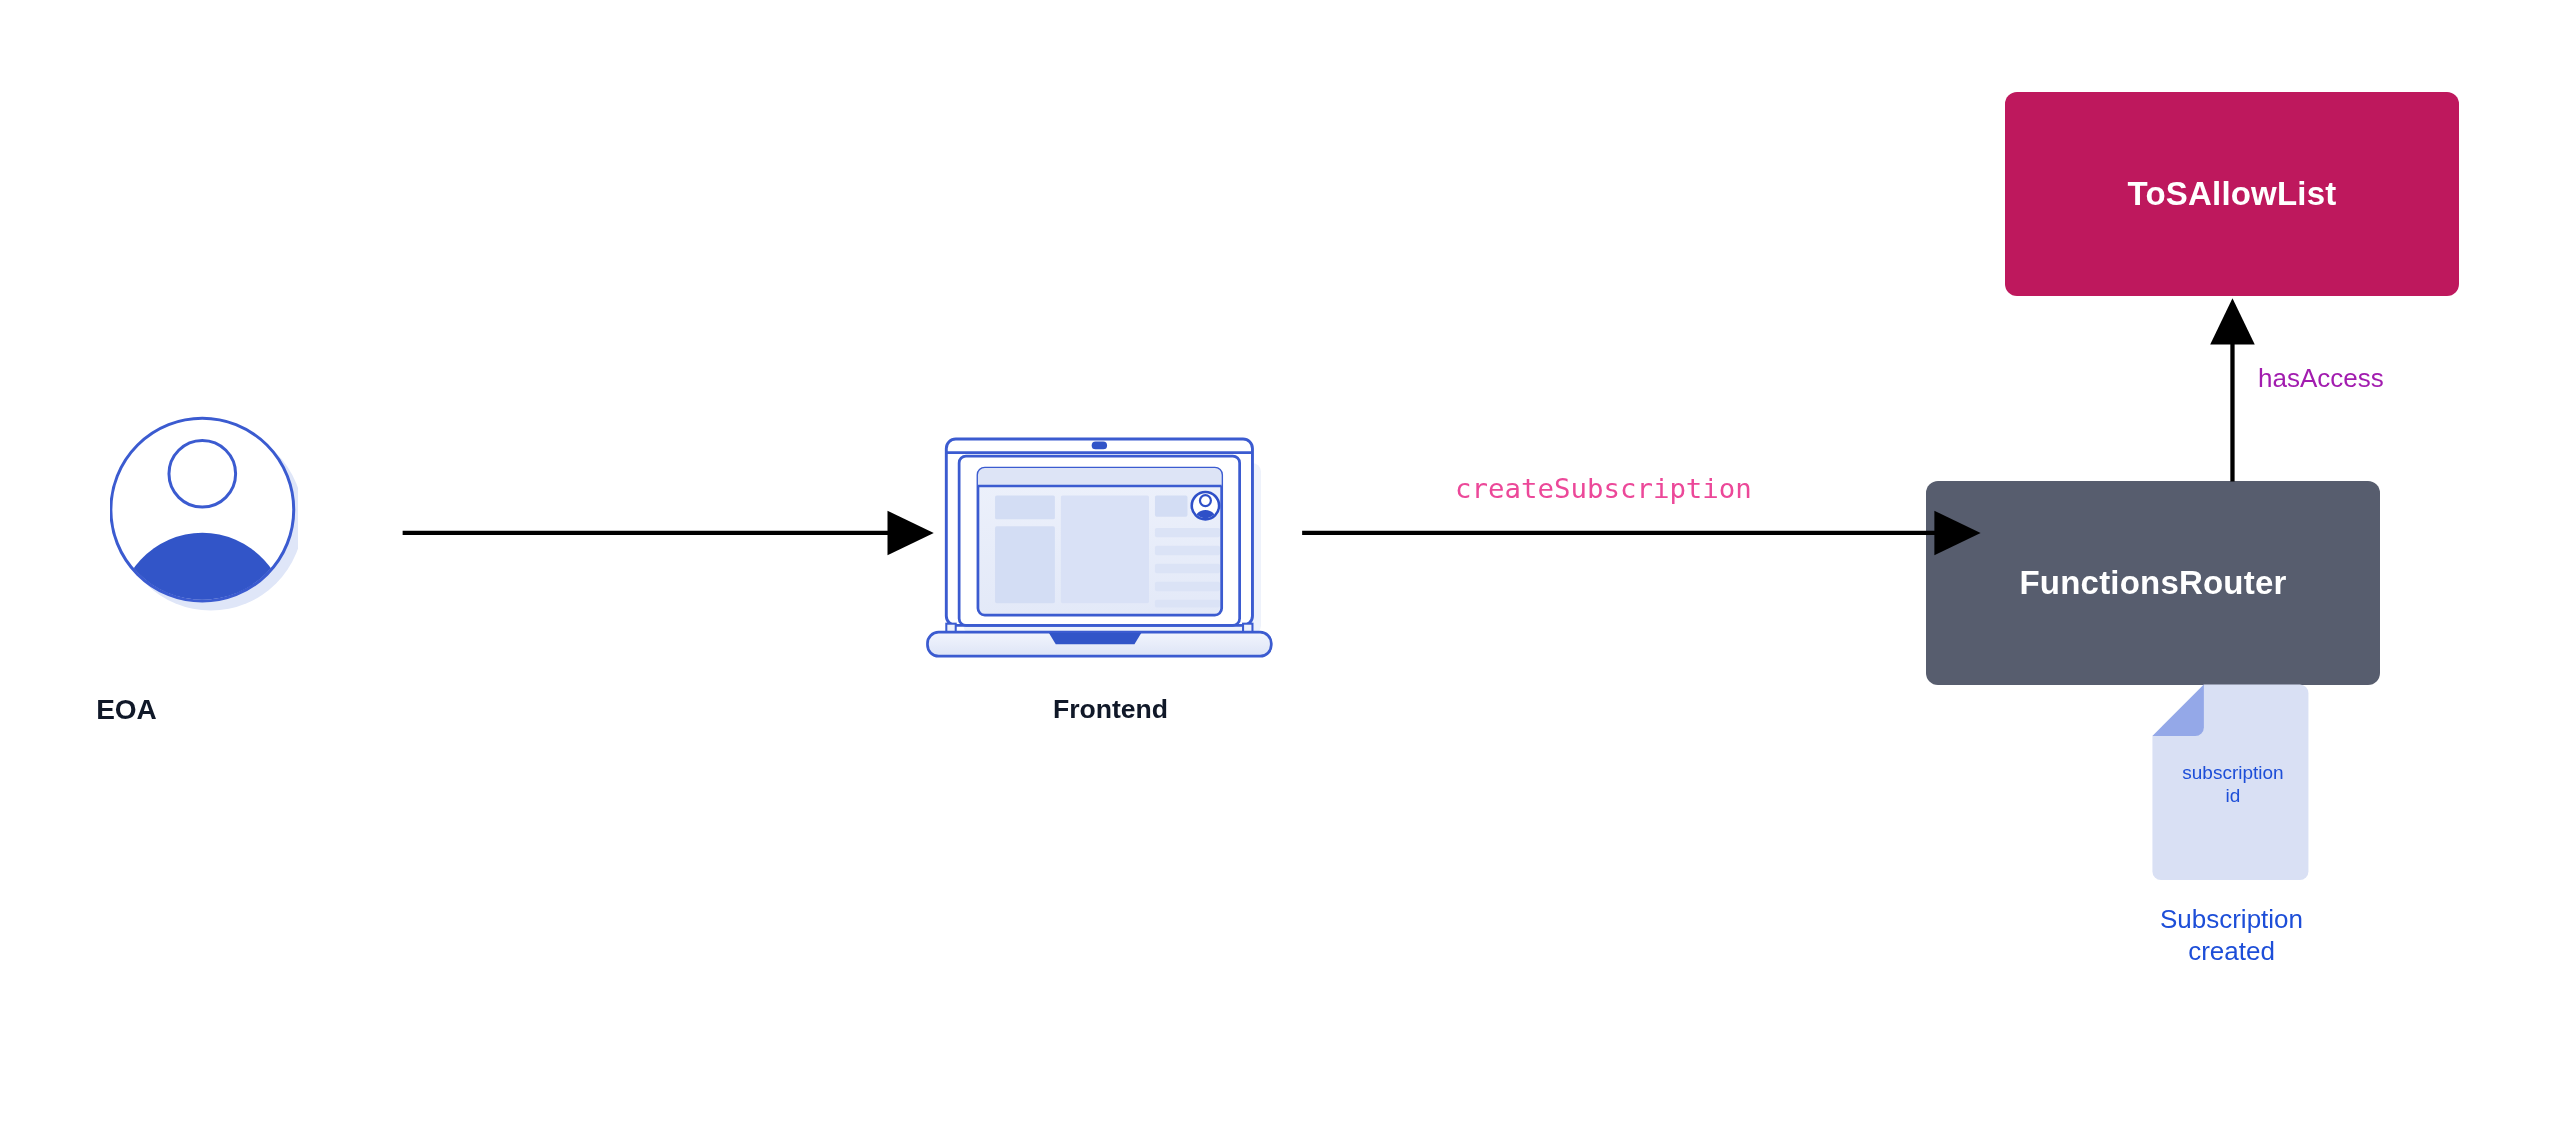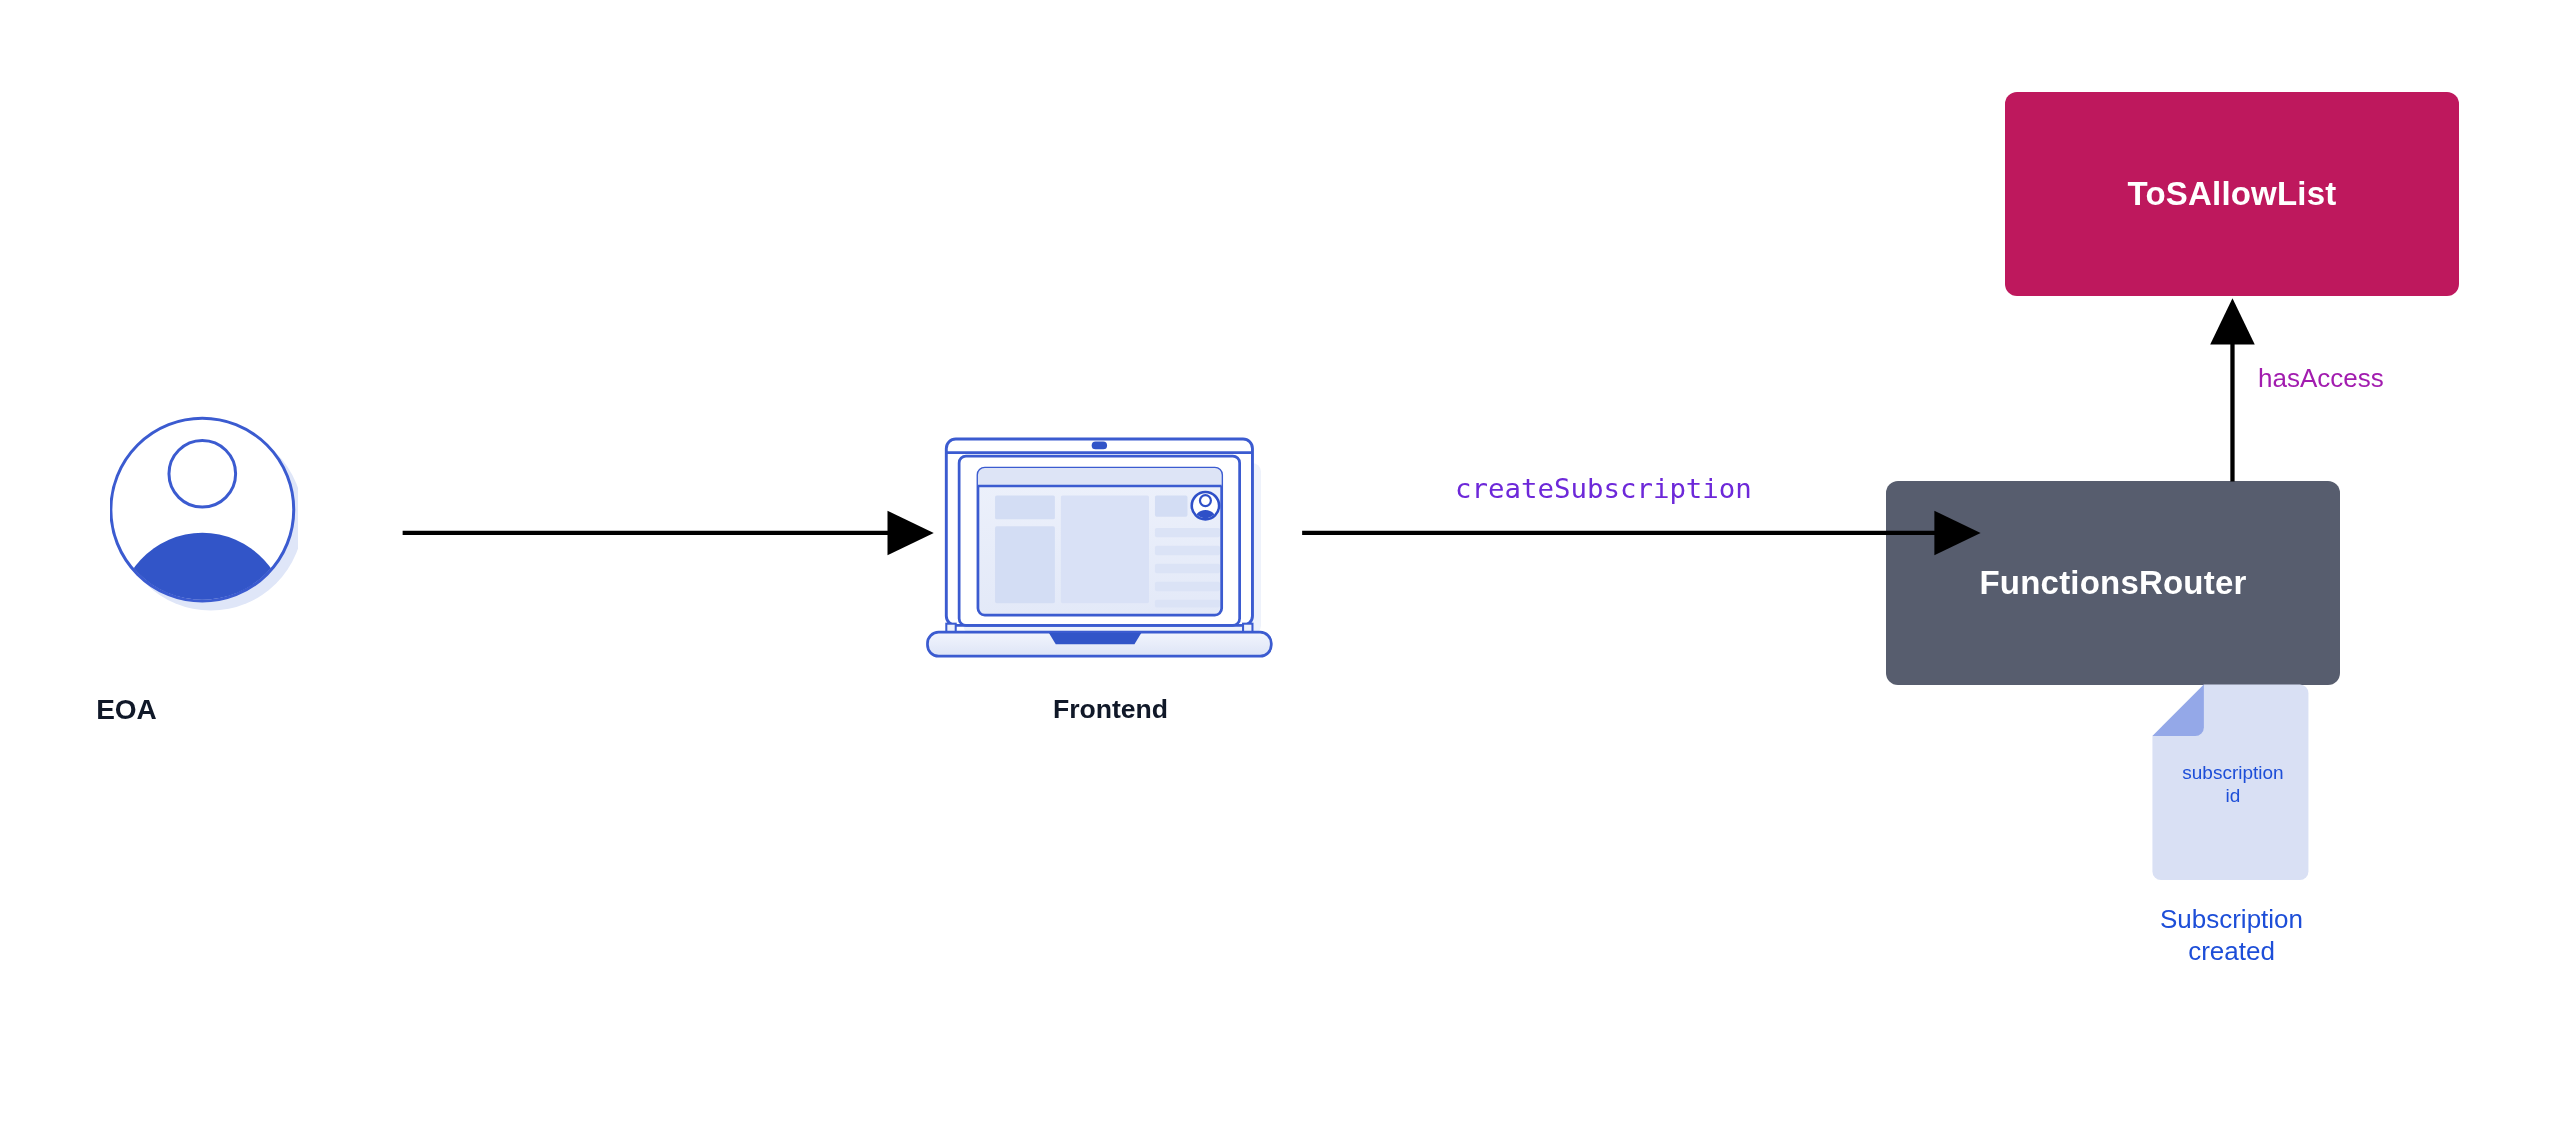--- a/index.html
+++ b/index.html
@@ -51,21 +51,21 @@
     text-align: center;
     font-weight: normal;
     color: #1d4ed8;
     font-family: "Liberation Sans", sans-serif;
     line-height: 1.22;
   }
 
   
   .edge-label-mono {
     position: absolute;
-    color: #6d28d9;
+    color: #ec4899;
     font-family: "DejaVu Sans Mono", "Liberation Mono", monospace;
     white-space: nowrap;
   }
   .edge-label-sans {
     position: absolute;
     color: #a21caf;
     font-family: "Liberation Sans", sans-serif;
     white-space: nowrap;
   }
 
@@ -161,21 +161,21 @@
 
       <path d="M148 241 h108 l-8 13 h-92 z" fill="#3255c8"></path>
     </svg>
   </div>
   <div class="entity-caption" style="left:939px; top:694px; width:343px; font-size:26.6px;">Frontend</div>
 
   <div class="contract-box" style="left:2005px; top:92px; width:454px; height:204px; background:#be185d;">
     <span class="contract-label" style="font-size:33px;">ToSAllowList</span>
   </div>
 
-  <div class="contract-box" style="left:1886px; top:481px; width:454px; height:204px; background:#575d6e;">
+  <div class="contract-box" style="left:1926px; top:481px; width:454px; height:204px; background:#575d6e;">
     <span class="contract-label" style="font-size:33px;">FunctionsRouter</span>
   </div>
 
   <div class="svg-node" style="left:2149px; top:681px; width:168px; height:206px;">
     <svg width="168" height="206" viewBox="0 0 196 240" xmlns="http://www.w3.org/2000/svg">
 
       <path d="M4 64 L64 4 H176 a10 10 0 0 1 10 10 V222 a10 10 0 0 1 -10 10 H14 a10 10 0 0 1 -10 -10 Z" fill="#d9e0f4"></path>
 
       <path d="M4 64 L64 4 V54 a10 10 0 0 1 -10 10 Z" fill="#94a8e8"></path>
     </svg>

